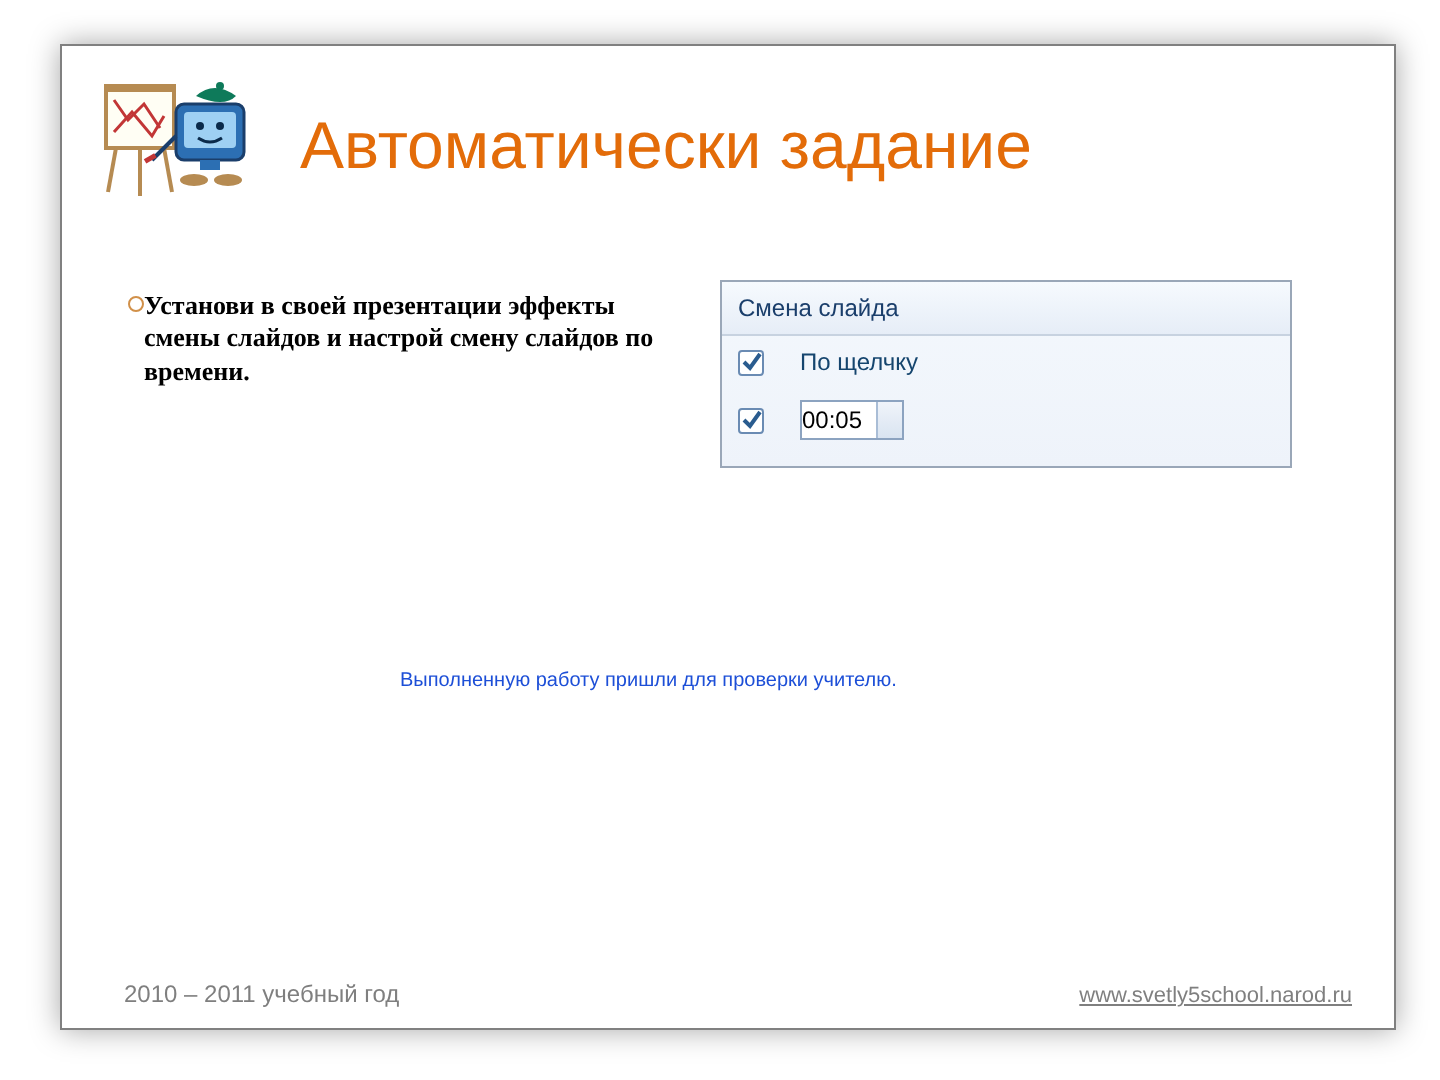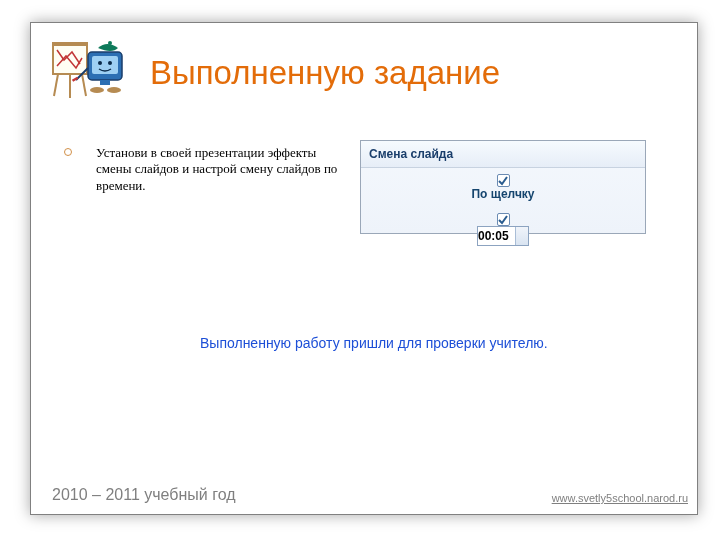--- a/index.html
+++ b/index.html
@@ -43,24 +43,24 @@
     font-weight: 400;
   }
   .bullets {
     position: absolute;
     top: 145px;
     left: 64px;
     width: 280px;
   }
   .bullet {
     display: flex;
-    gap: 24px;
+    gap: 0;
     margin-bottom: 18px;
     font-size: 13px;
-    font-weight: normal;
+    font-weight: bold;
     line-height: 1.25;
     color: #000;
   }
   .bullet .dot {
     width: 8px; height: 8px;
     border: 1.5px solid #d19049;
     border-radius: 50%;
     flex-shrink: 0;
     margin-top: 3px;
     background: #fff;
@@ -69,35 +69,33 @@
     position: absolute;
     top: 140px;
     left: 360px;
     width: 286px;
     height: 94px;
     border: 1px solid #9aa7b8;
     background: linear-gradient(#f4f8fd,#eef3fa);
     font-family: Tahoma, Arial, sans-serif;
     font-size: 12px;
     color: #1a3e6b;
-    font-weight: bold;
   }
   .panel-header {
     background: linear-gradient(#f6fafe, #e6edf7);
     padding: 6px 8px;
     border-bottom: 1px solid #c7d2e0;
     font-size: 12px;
   }
   .panel-row {
     display: flex;
     align-items: center;
-    gap: 0;
+    gap: 18px;
     padding: 6px 8px;
     color: #15456e;
-    flex-direction: column;
   }
   .checkbox {
     width: 13px; height: 13px;
     border: 1px solid #6a8bb3;
     background: #fff;
     display: flex;
     align-items: center;
     justify-content: center;
     border-radius: 2px;
   }
@@ -121,36 +119,36 @@
     width: 12px;
     background: linear-gradient(#f0f4fa,#d9e4f1);
     border-left: 1px solid #a9bdd6;
   }
   .submit-note {
     position: absolute;
     top: 335px;
     left: 200px;
     right: 40px;
     font-family: Arial, sans-serif;
-    font-size: 14px;
+    font-size: 10px;
     color: #1d4fd7;
     font-weight: 400;
   }
   .footer-left {
     position: absolute;
     bottom: 36px;
-    left: 52px;
+    left: 62px;
     font-family: Arial, sans-serif;
-    font-size: 16px;
+    font-size: 12px;
     color: #7f7f7f;
   }
   .footer-right {
     position: absolute;
     bottom: 36px;
-    right: 32px;
+    right: 44px;
     font-family: Arial, sans-serif;
     font-size: 11px;
     color: #7f7f7f;
     text-decoration: underline;
   }
 </style>
 </head>
 <body>
 
 <div class="frame"></div>
@@ -179,21 +177,21 @@
       <circle cx="58" cy="5" r="2" fill="#0e7a5a"></circle>
 
       <rect x="48" y="42" width="10" height="5" fill="#2c6fb3"></rect>
       <ellipse cx="45" cy="52" rx="7" ry="3" fill="#b68b52"></ellipse>
       <ellipse cx="62" cy="52" rx="7" ry="3" fill="#b68b52"></ellipse>
 
       <line x1="36" y1="30" x2="24" y2="42" stroke="#1a3e6b" stroke-width="2"></line>
       <rect x="20" y="40" width="6" height="2.5" fill="#c23636" transform="rotate(-30 23 41)"></rect>
     </svg>
   </div>
-  <div class="title">Выполненную задание</div>
+  <div class="title">Автоматически задание</div>
 </div>
 
 <div class="bullets">
   <div class="bullet">
     <span class="dot"></span>
     <span>Установи в своей презентации эффекты смены слайдов и настрой смену слайдов по времени.</span>
   </div>
 </div>
 
 <div class="panel">

